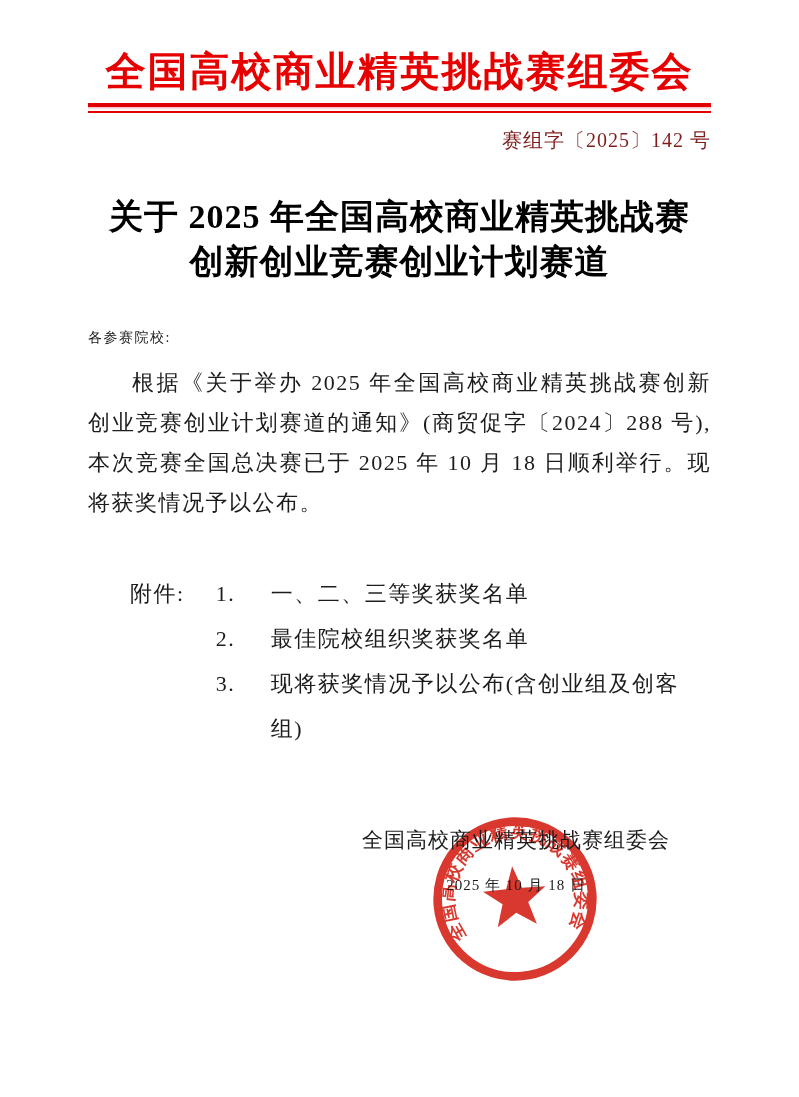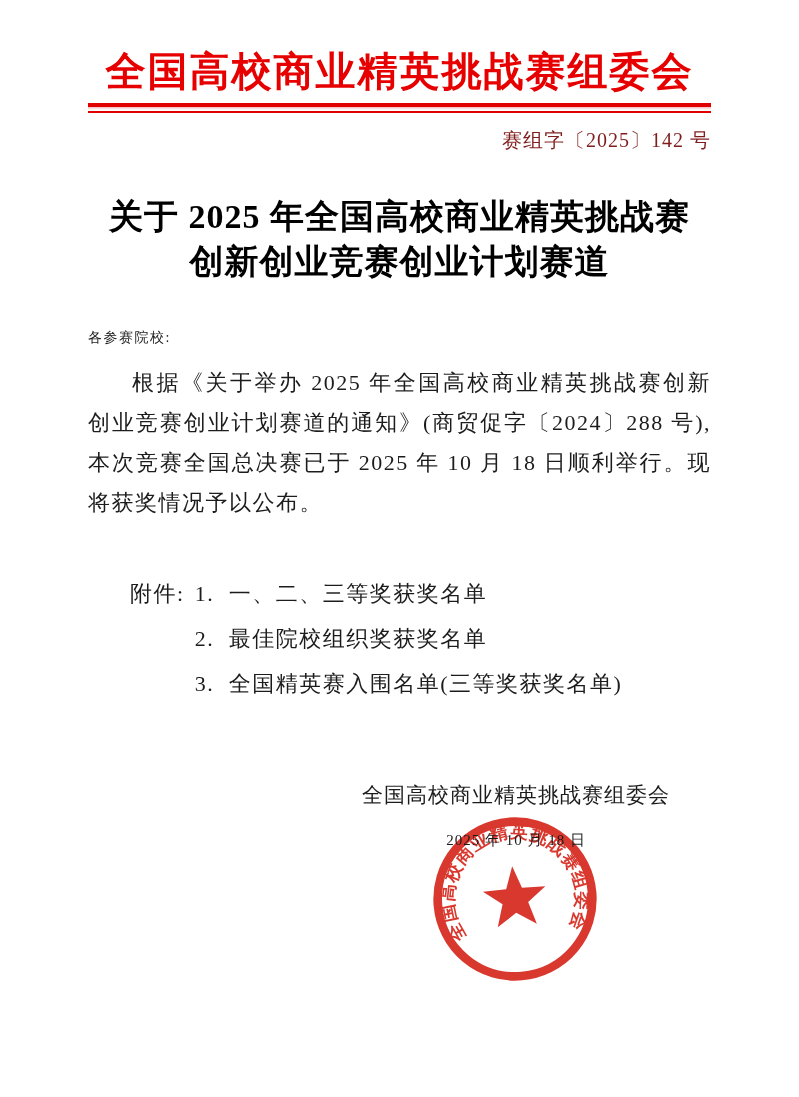--- a/index.html
+++ b/index.html
@@ -68,20 +68,21 @@
   }
   .attachments {
     margin-top: 48px;
     padding-left: 42px;
     font-size: 22px;
     letter-spacing: 1.5px;
     line-height: 45px;
   }
   .attachment-row {
     display: flex;
+    gap: 21px;
   }
   .attachment-label {
     white-space: nowrap;
     margin-right: 10px;
   }
   .attachment-label.hidden-label {
     visibility: hidden;
   }
   .attachment-num {
     width: 34px;
@@ -145,21 +146,21 @@
       <span>一、二、三等奖获奖名单</span>
     </div>
     <div class="attachment-row">
       <span class="attachment-label hidden-label">附件:</span>
       <span class="attachment-num">2.</span>
       <span>最佳院校组织奖获奖名单</span>
     </div>
     <div class="attachment-row">
       <span class="attachment-label hidden-label">附件:</span>
       <span class="attachment-num">3.</span>
-      <span>全国精英赛入围名单(三等奖获奖名单)</span>
+      <span>现将获奖情况予以公布(含创业组及创客组)</span>
     </div>
   </div>
 
   <div class="signature-block">
     <div class="signature-org">全国高校商业精英挑战赛组委会</div>
     <div class="signature-date">2025 年 10 月 18 日</div>
   </div>
 
   <svg class="seal" viewBox="0 0 180 180" xmlns="http://www.w3.org/2000/svg">
     <circle cx="90" cy="90" r="80" fill="none" stroke="#d6281e" stroke-width="9"></circle>

